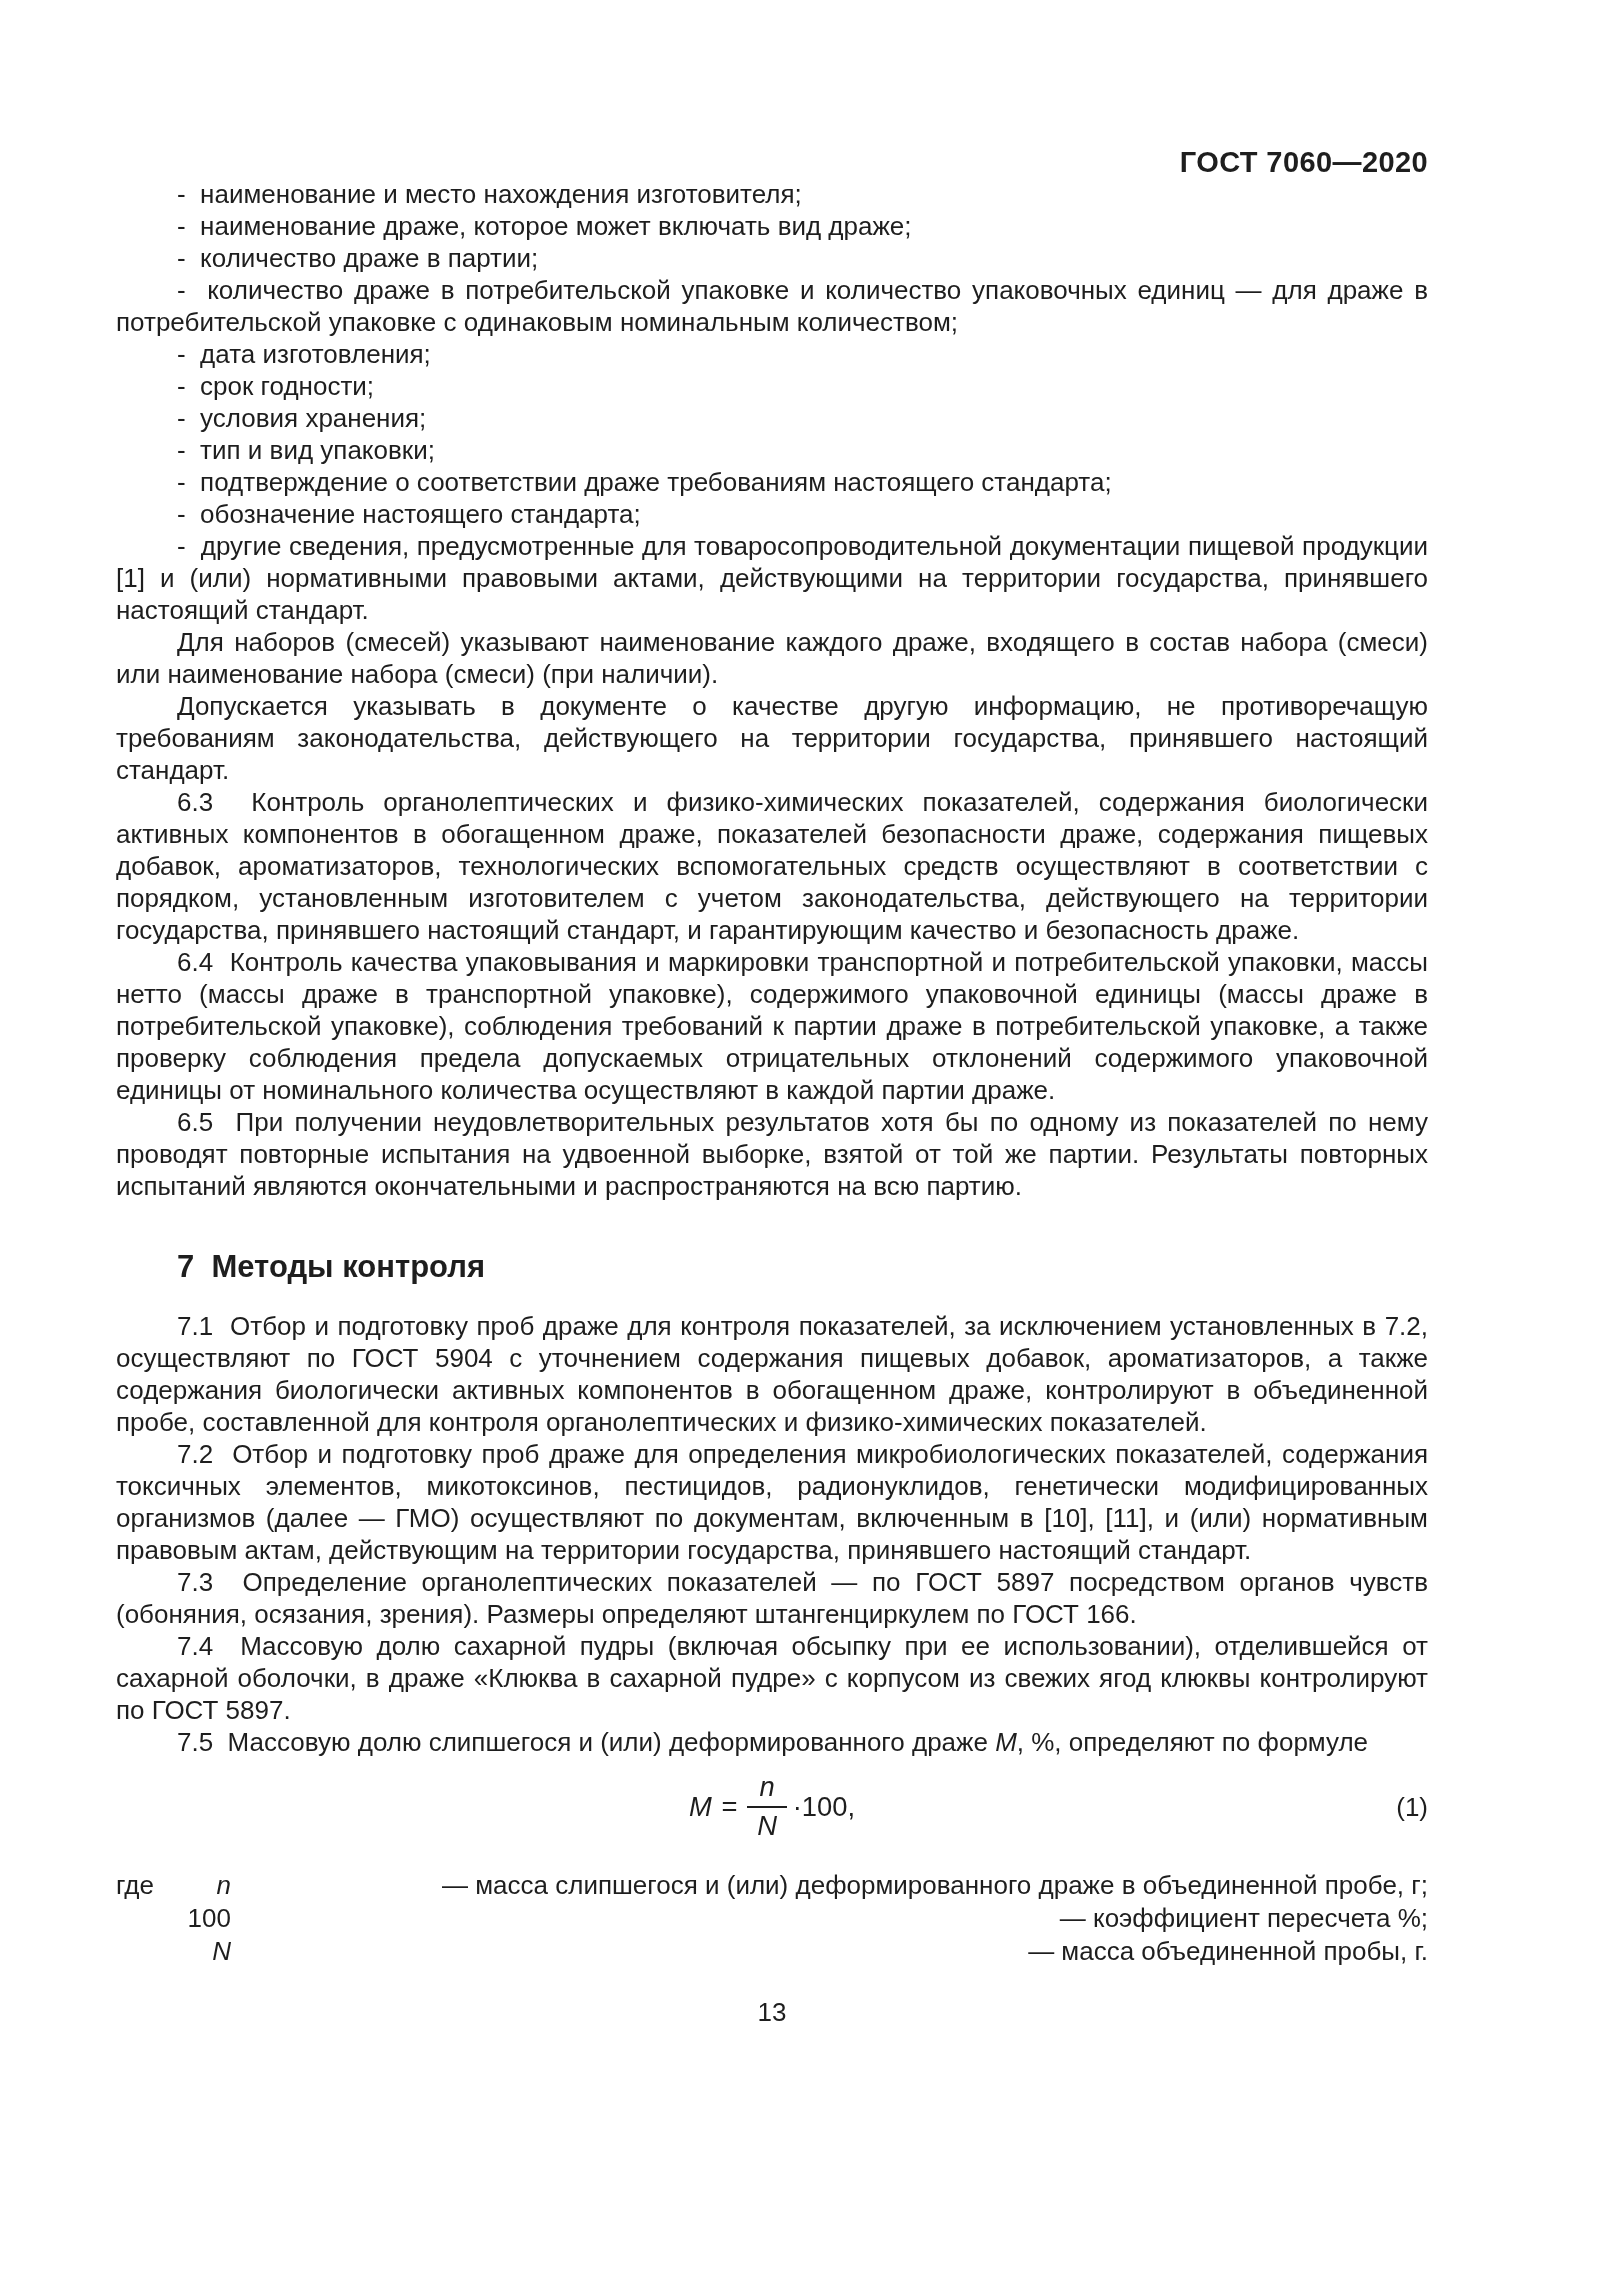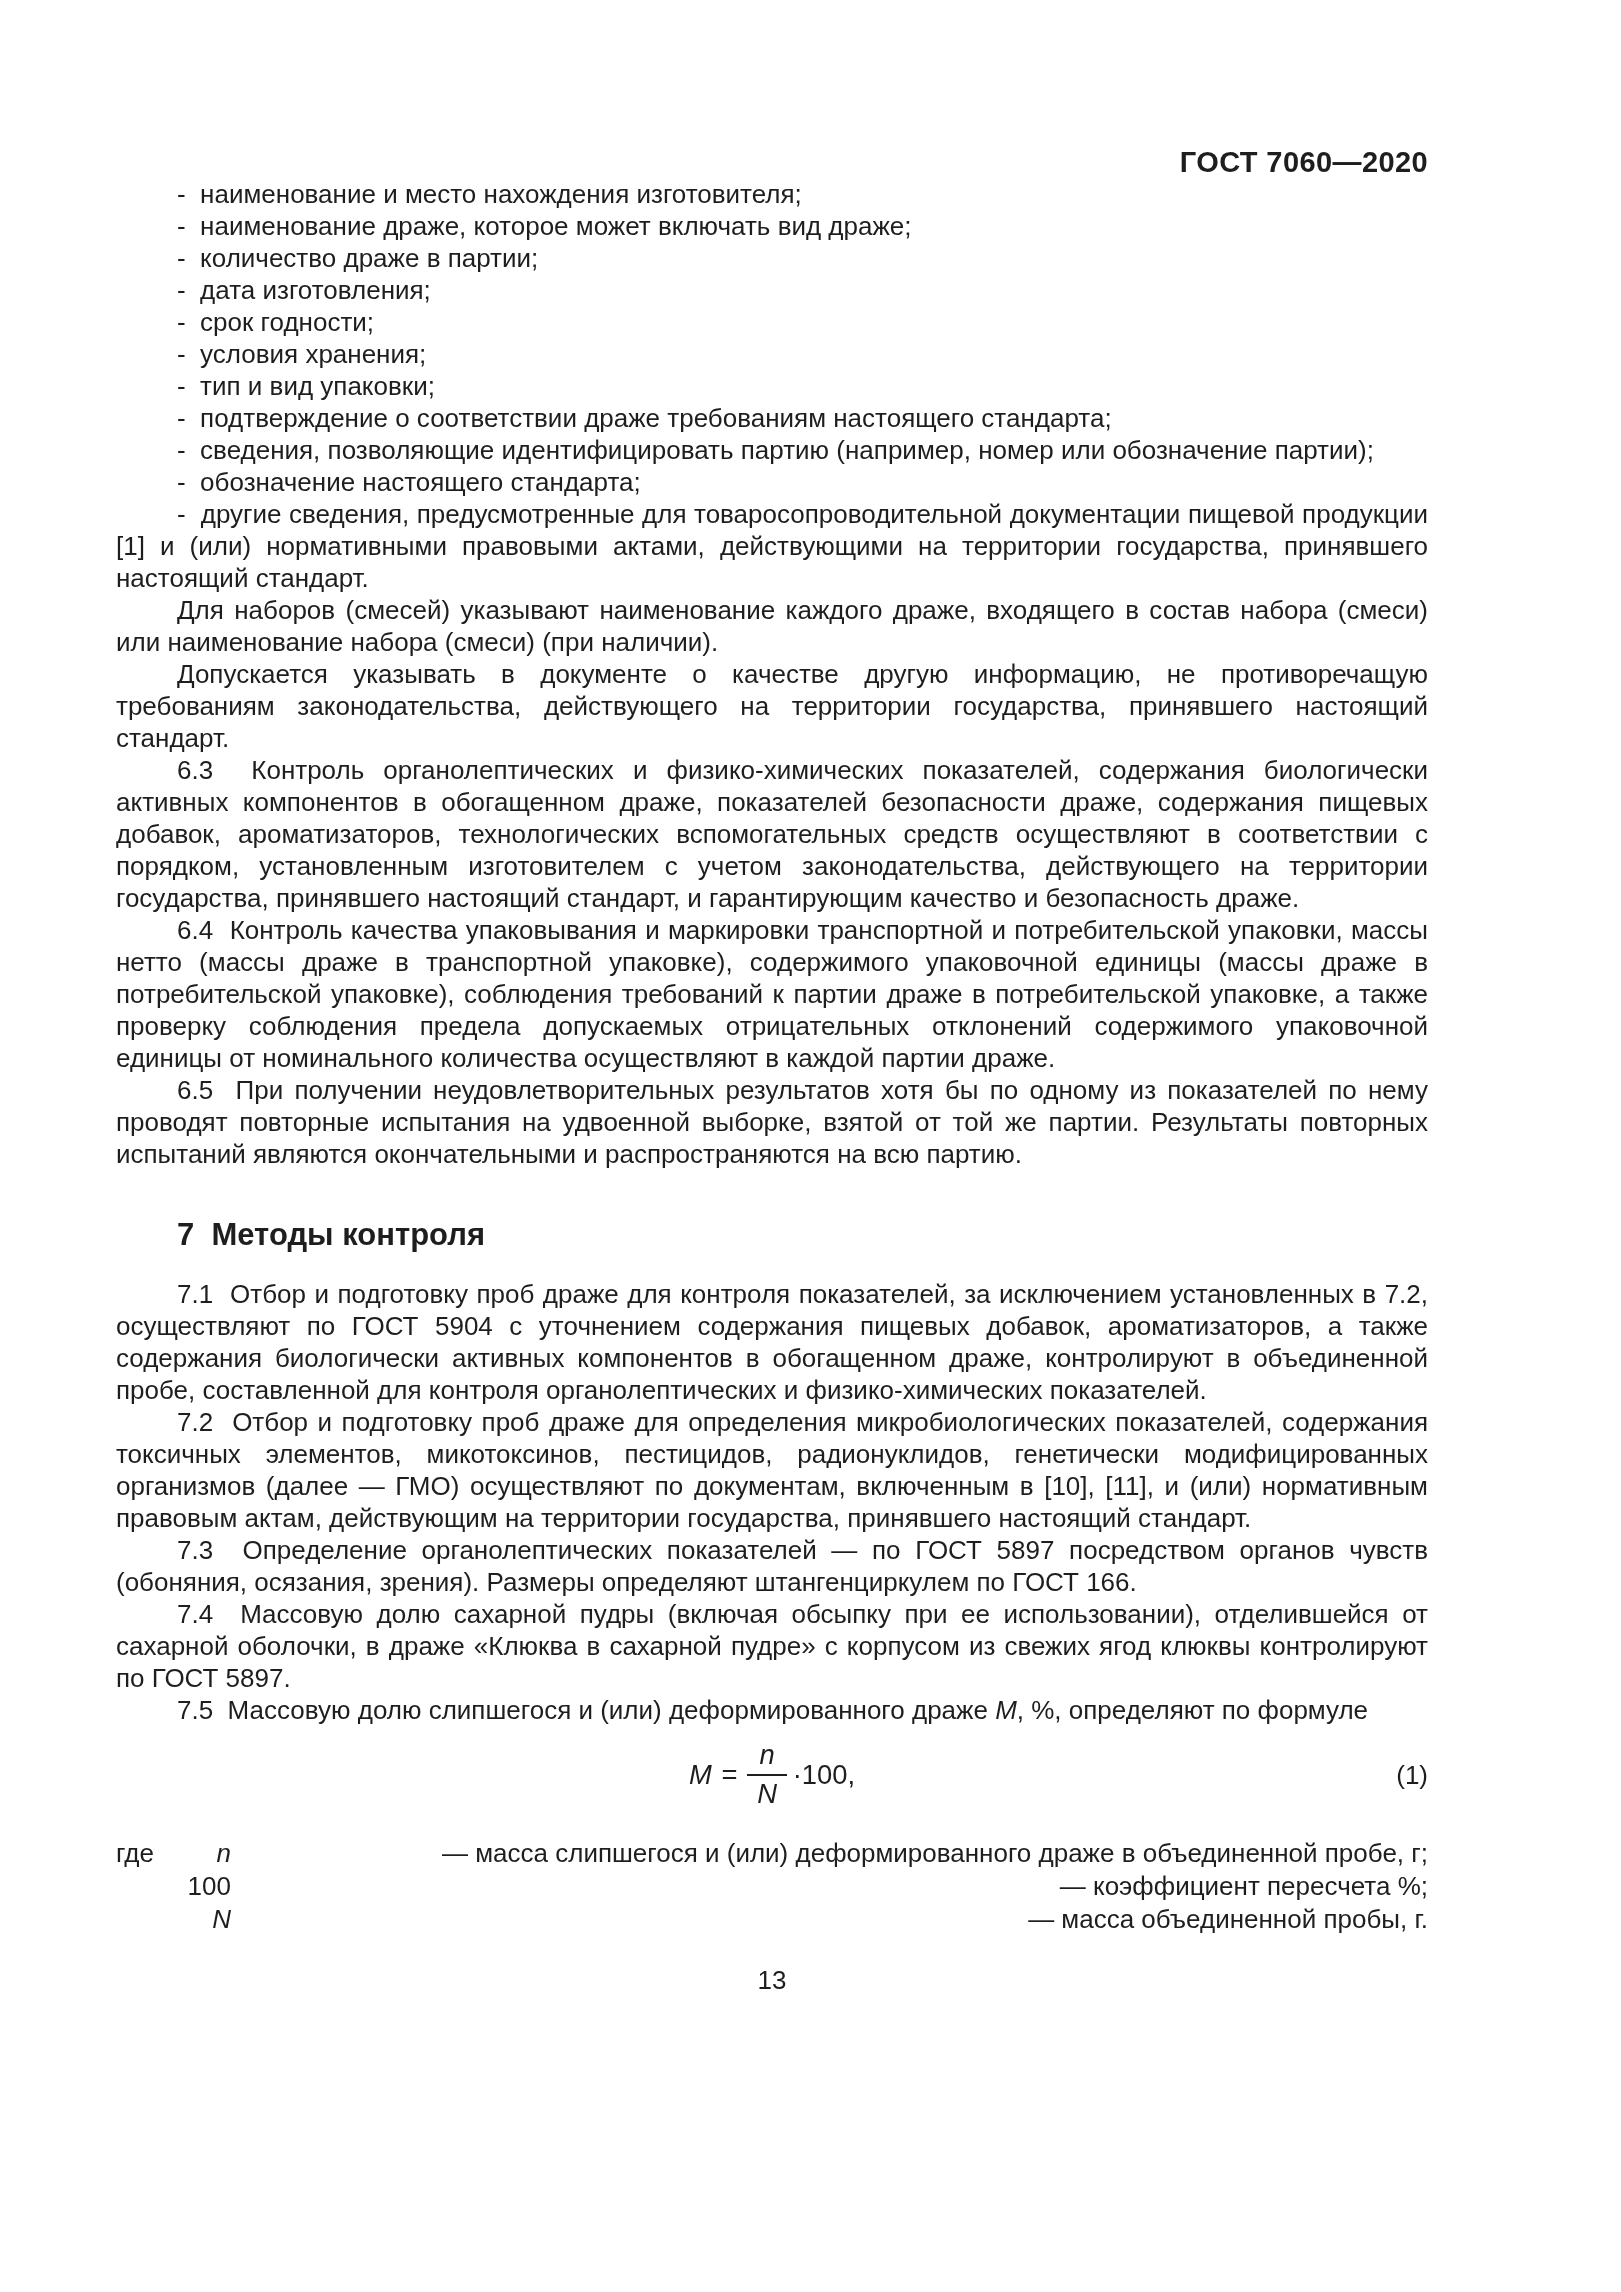--- a/index.html
+++ b/index.html
@@ -90,26 +90,26 @@
 
 <div class="page">
   <div class="content">
 
     <div class="doc-header">ГОСТ 7060—2020</div>
 
     <div class="body-text">
       <p>-&nbsp; наименование и место нахождения изготовителя;</p>
       <p>-&nbsp; наименование драже, которое может включать вид драже;</p>
       <p>-&nbsp; количество драже в партии;</p>
+      <p>-&nbsp; количество драже в потребительской упаковке и количество упаковочных единиц — для драже в потребительской упаковке с одинаковым номинальным количеством;</p>
       <p>-&nbsp; дата изготовления;</p>
       <p>-&nbsp; срок годности;</p>
       <p>-&nbsp; условия хранения;</p>
       <p>-&nbsp; тип и вид упаковки;</p>
       <p>-&nbsp; подтверждение о соответствии драже требованиям настоящего стандарта;</p>
-      <p>-&nbsp; сведения, позволяющие идентифицировать партию (например, номер или обозначение партии);</p>
       <p>-&nbsp; обозначение настоящего стандарта;</p>
       <p>-&nbsp; другие сведения, предусмотренные для товаросопроводительной документации пищевой продукции [1] и (или) нормативными правовыми актами, действующими на территории государства, принявшего настоящий стандарт.</p>
       <p>Для наборов (смесей) указывают наименование каждого драже, входящего в состав набора (смеси) или наименование набора (смеси) (при наличии).</p>
       <p>Допускается указывать в документе о качестве другую информацию, не противоречащую требованиям законодательства, действующего на территории государства, принявшего настоящий стандарт.</p>
       <p>6.3&nbsp; Контроль органолептических и физико-химических показателей, содержания биологически активных компонентов в обогащенном драже, показателей безопасности драже, содержания пищевых добавок, ароматизаторов, технологических вспомогательных средств осуществляют в соответствии с порядком, установленным изготовителем с учетом законодательства, действующего на территории государства, принявшего настоящий стандарт, и гарантирующим качество и безопасность драже.</p>
       <p>6.4&nbsp; Контроль качества упаковывания и маркировки транспортной и потребительской упаковки, массы нетто (массы драже в транспортной упаковке), содержимого упаковочной единицы (массы драже в потребительской упаковке), соблюдения требований к партии драже в потребительской упаковке, а также проверку соблюдения предела допускаемых отрицательных отклонений содержимого упаковочной единицы от номинального количества осуществляют в каждой партии драже.</p>
       <p>6.5&nbsp; При получении неудовлетворительных результатов хотя бы по одному из показателей по нему проводят повторные испытания на удвоенной выборке, взятой от той же партии. Результаты повторных испытаний являются окончательными и распространяются на всю партию.</p>
 
       <h2 class="section-heading">7&nbsp; Методы контроля</h2>
 

